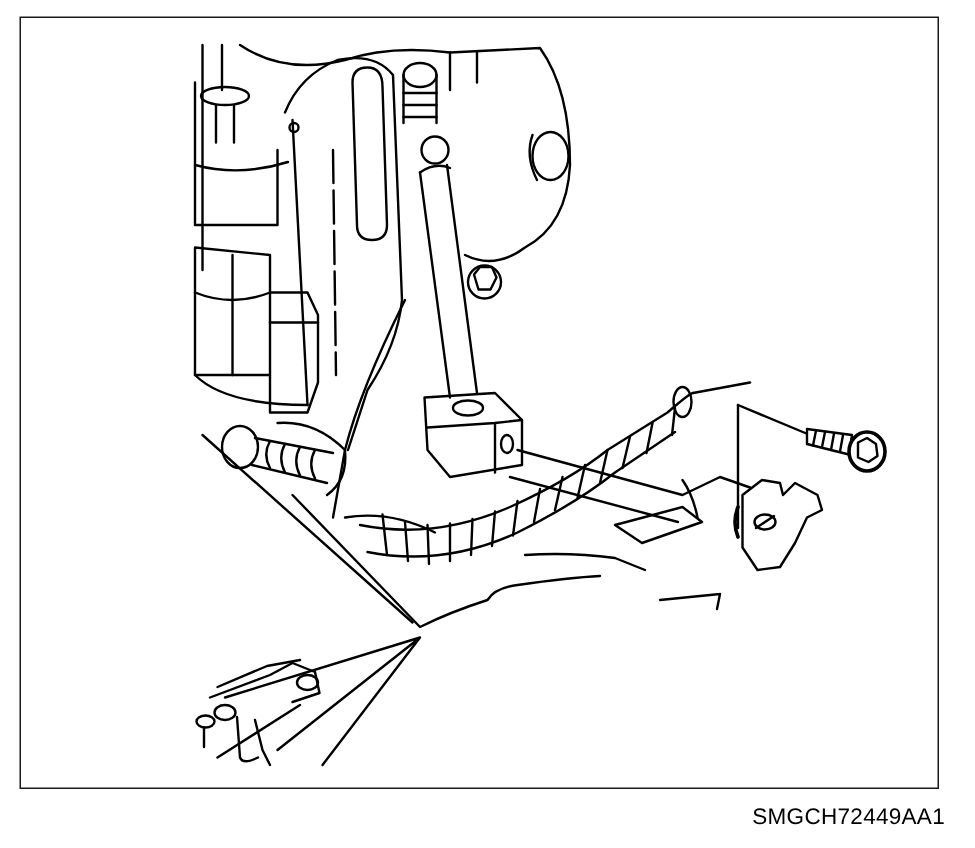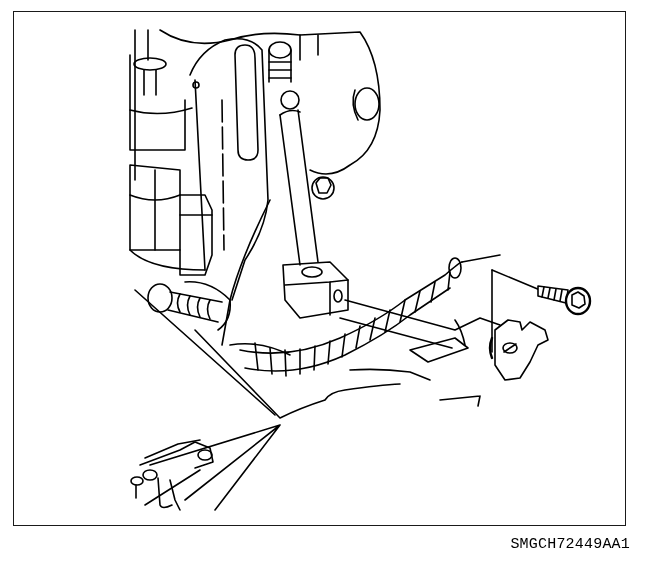--- a/index.html
+++ b/index.html
@@ -2,21 +2,21 @@
 <html><head>
 <meta charset="utf-8">
 <style>
   html, body { margin: 0; padding: 0; background: #ffffff; }
   body { width: 650px; height: 565px; position: relative; overflow: hidden; font-family: "Liberation Sans", sans-serif; }
   .frame { position: absolute; left: 13px; top: 11px; width: 613px; height: 515px; border: 1.5px solid #1a1a1a; box-sizing: border-box; background: #fff; }
   .art { position: absolute; left: 0; top: 0; width: 650px; height: 565px; }
   .art * { fill: none; stroke: #000; stroke-width: 1.6; stroke-linecap: round; stroke-linejoin: round; }
   .art .thick { stroke-width: 2.4; }
   .art .white { fill: #fff; }
-  .caption { position: absolute; right: 20px; top: 536px; font-size: 15px; color: #000; letter-spacing: 0.2px; font-family: Liberation Mono, monospace; }
+  .caption { position: absolute; right: 20px; top: 536px; font-size: 15px; color: #000; letter-spacing: 0.2px; }
 </style>
 </head>
 <body>
 
 <div class="frame"></div>
 
 <svg class="art" viewBox="0 0 650 565" xmlns="http://www.w3.org/2000/svg">
 
   <g>
     <path d="M135 30 L135 180 M148 30 L148 60"></path>

